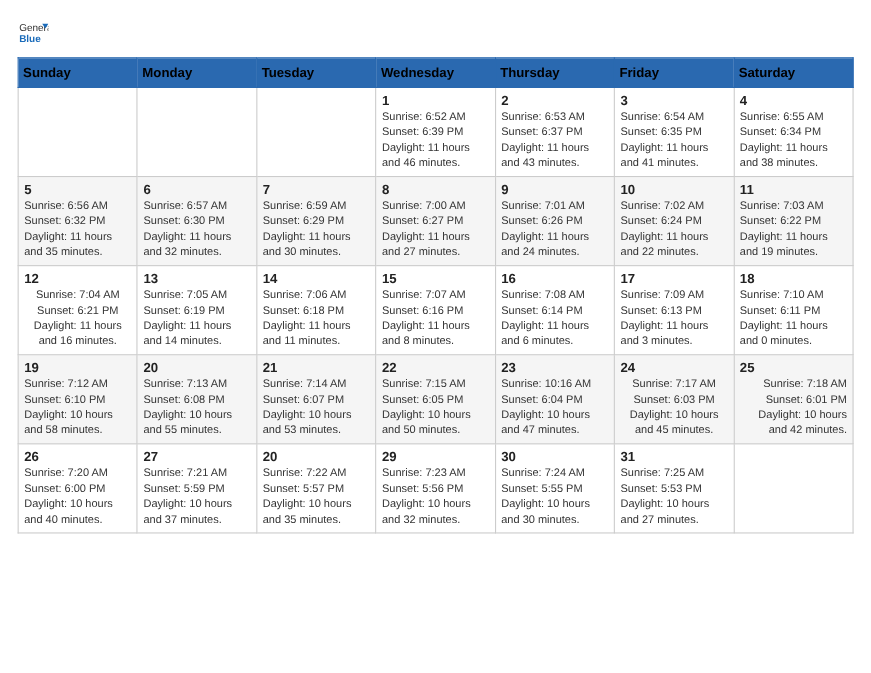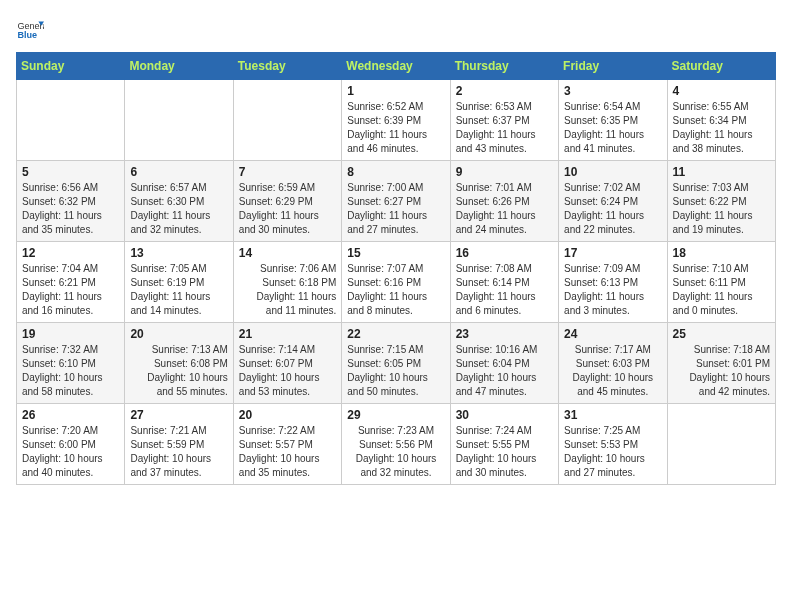--- a/index.html
+++ b/index.html
@@ -37,21 +37,21 @@
       font-size: 14px;
       color: #555;
     }
     .calendar {
       width: 100%;
       border-collapse: collapse;
       border: 1px solid #ccc;
     }
     .calendar th {
       background-color: #2a69b0;
-      color: #bef264;
+      color: #000000;
       font-size: 12px;
       font-weight: bold;
       padding: 6px 4px;
       text-align: left;
       border: 1px solid #2a69b0;
     }
     .calendar td {
       vertical-align: top;
       border: 1px solid #ccc;
       padding: 4px 5px;
@@ -194,35 +194,35 @@
           <div class="day-number">11</div>
           <div class="day-info" style="white-space: pre-line;">Sunrise: 7:03 AM
 Sunset: 6:22 PM
 Daylight: 11 hours
 and 19 minutes.</div>
         </td>
       </tr>
       <tr>
         <td>
           <div class="day-number">12</div>
-          <div class="day-info" style="white-space: pre-line;">Sunrise: 7:04 AM
+          <div class="day-info" style="white-space: pre-line; text-align: center;">Sunrise: 7:04 AM
 Sunset: 6:21 PM
 Daylight: 11 hours
 and 16 minutes.</div>
         </td>
         <td>
           <div class="day-number">13</div>
           <div class="day-info" style="white-space: pre-line;">Sunrise: 7:05 AM
 Sunset: 6:19 PM
 Daylight: 11 hours
 and 14 minutes.</div>
         </td>
         <td>
           <div class="day-number">14</div>
-          <div class="day-info" style="white-space: pre-line; text-align: right;">Sunrise: 7:06 AM
+          <div class="day-info" style="white-space: pre-line;">Sunrise: 7:06 AM
 Sunset: 6:18 PM
 Daylight: 11 hours
 and 11 minutes.</div>
         </td>
         <td>
           <div class="day-number">15</div>
           <div class="day-info" style="white-space: pre-line;">Sunrise: 7:07 AM
 Sunset: 6:16 PM
 Daylight: 11 hours
 and 8 minutes.</div>
@@ -245,28 +245,28 @@
           <div class="day-number">18</div>
           <div class="day-info" style="white-space: pre-line;">Sunrise: 7:10 AM
 Sunset: 6:11 PM
 Daylight: 11 hours
 and 0 minutes.</div>
         </td>
       </tr>
       <tr>
         <td>
           <div class="day-number">19</div>
-          <div class="day-info" style="white-space: pre-line;">Sunrise: 7:32 AM
+          <div class="day-info" style="white-space: pre-line;">Sunrise: 7:12 AM
 Sunset: 6:10 PM
 Daylight: 10 hours
 and 58 minutes.</div>
         </td>
         <td>
           <div class="day-number">20</div>
-          <div class="day-info" style="white-space: pre-line; text-align: right;">Sunrise: 7:13 AM
+          <div class="day-info" style="white-space: pre-line;">Sunrise: 7:13 AM
 Sunset: 6:08 PM
 Daylight: 10 hours
 and 55 minutes.</div>
         </td>
         <td>
           <div class="day-number">21</div>
           <div class="day-info" style="white-space: pre-line;">Sunrise: 7:14 AM
 Sunset: 6:07 PM
 Daylight: 10 hours
 and 53 minutes.</div>
@@ -317,21 +317,21 @@
         </td>
         <td>
           <div class="day-number">20</div>
           <div class="day-info" style="white-space: pre-line;">Sunrise: 7:22 AM
 Sunset: 5:57 PM
 Daylight: 10 hours
 and 35 minutes.</div>
         </td>
         <td>
           <div class="day-number">29</div>
-          <div class="day-info" style="white-space: pre-line; text-align: center;">Sunrise: 7:23 AM
+          <div class="day-info" style="white-space: pre-line;">Sunrise: 7:23 AM
 Sunset: 5:56 PM
 Daylight: 10 hours
 and 32 minutes.</div>
         </td>
         <td>
           <div class="day-number">30</div>
           <div class="day-info" style="white-space: pre-line;">Sunrise: 7:24 AM
 Sunset: 5:55 PM
 Daylight: 10 hours
 and 30 minutes.</div>

